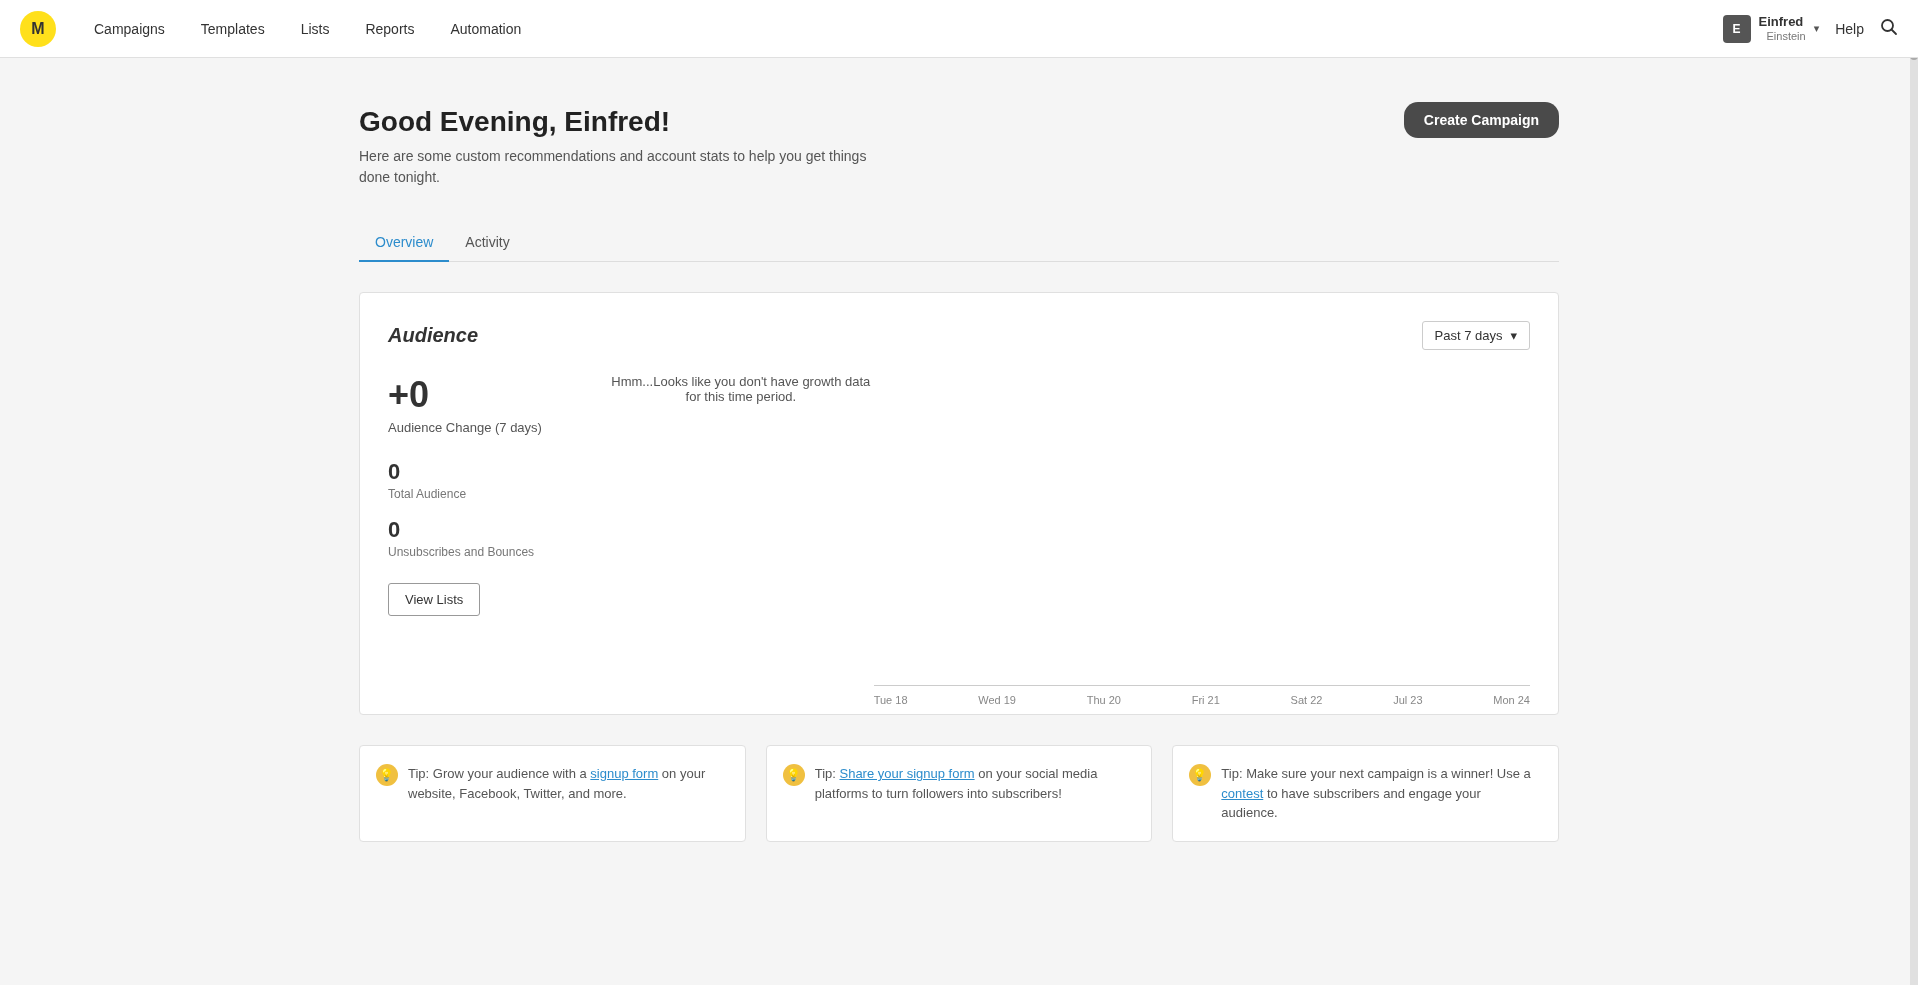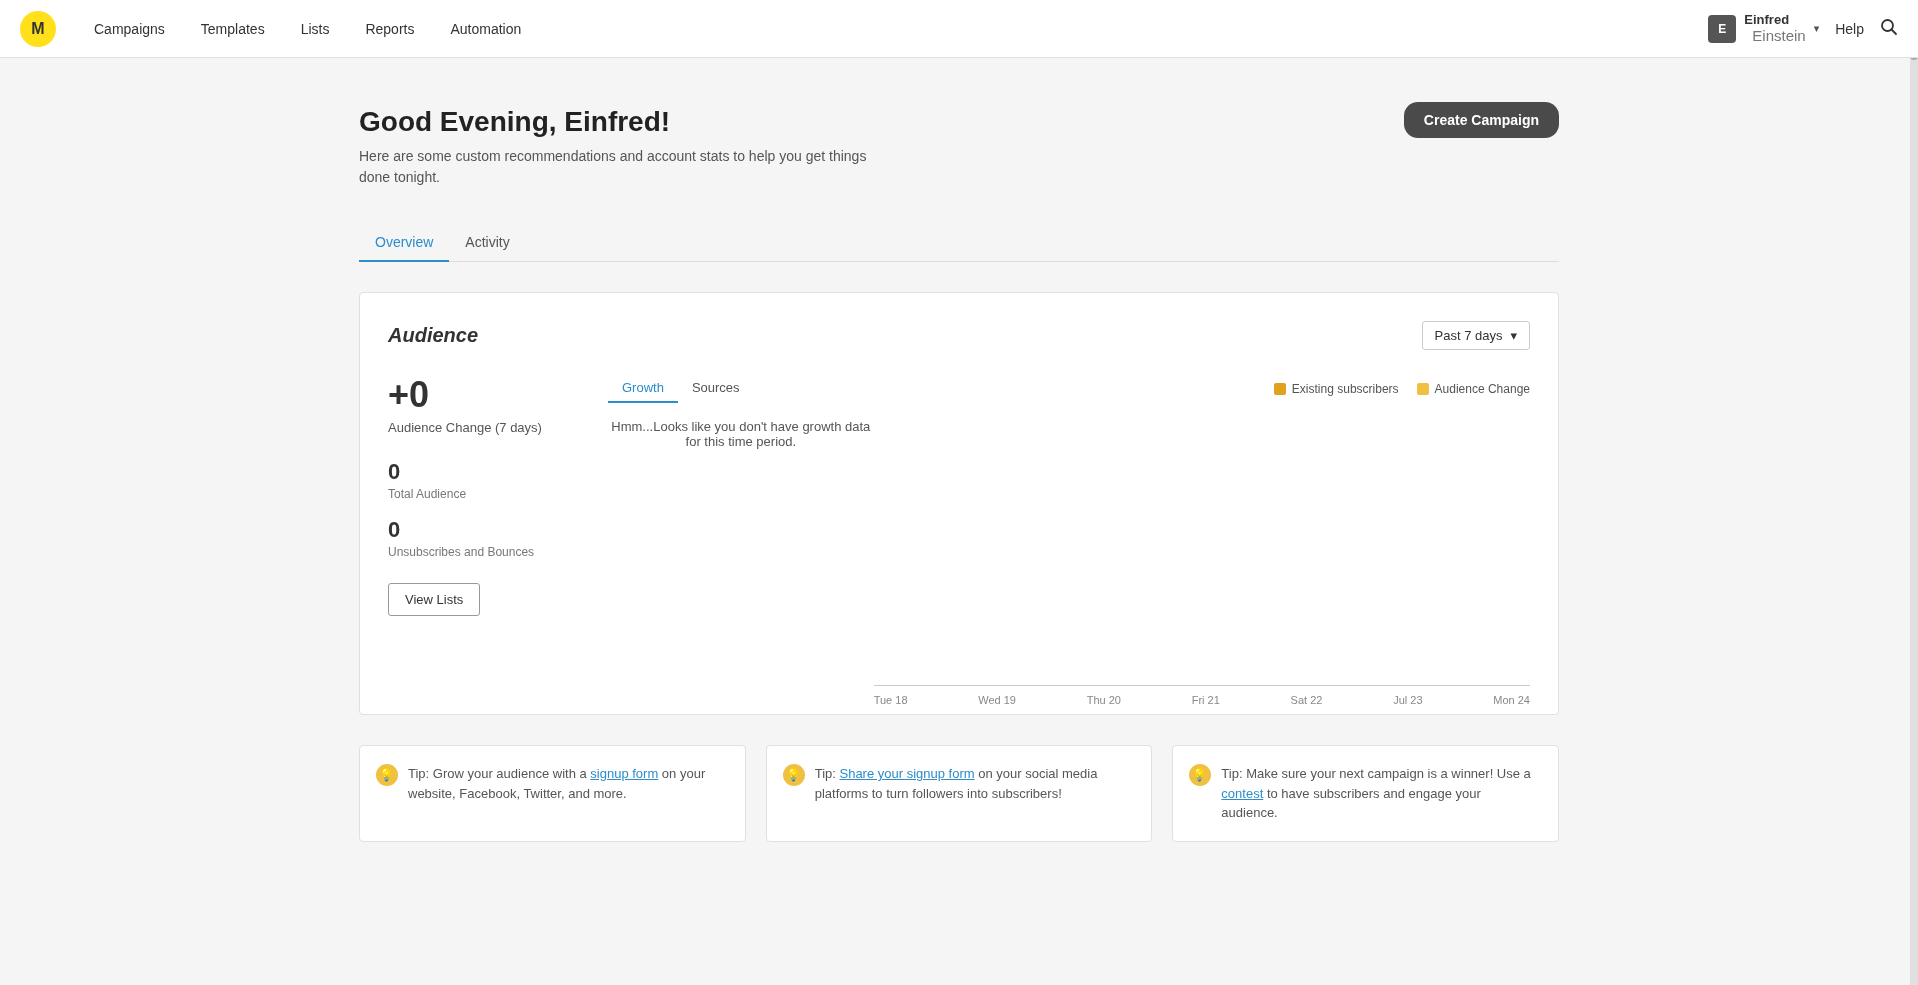--- a/index.html
+++ b/index.html
@@ -56,21 +56,21 @@
       border-radius: 4px;
       display: flex;
       align-items: center;
       justify-content: center;
       color: #fff;
       font-size: 12px;
       font-weight: bold;
     }
     .user-info { line-height: 1.2; }
     .user-name { font-weight: 600; font-size: 13px; }
-    .user-sub { font-size: 15px; color: #777; padding-left: 8px; }
+    .user-sub { font-size: 11px; color: #777; padding-left: 8px; }
     .navbar-chevron { color: #555; font-size: 11px; }
     .navbar-help { font-size: 14px; color: #333; cursor: pointer; font-weight: 500; }
     .navbar-search { cursor: pointer; color: #333; font-size: 16px; }
 
     
     .main-content {
       max-width: 1260px;
       margin: 0 auto;
       padding: 40px 30px;
     }
@@ -414,36 +414,20 @@
 
         <div class="stat-row">
           <div class="stat-val">0</div>
           <div class="stat-label">Unsubscribes and Bounces</div>
         </div>
 
         <button class="view-lists-btn">View Lists</button>
       </div>
 
       <div class="chart-area">
-        <div class="chart-tabs">
-          <div class="chart-tab-links">
-            <div class="chart-tab active">Growth</div>
-            <div class="chart-tab">Sources</div>
-          </div>
-          <div class="chart-legend">
-            <div class="legend-item">
-              <div class="legend-dot" style="background:#e0a020;"></div>
-              <span>Existing subscribers</span>
-            </div>
-            <div class="legend-item">
-              <div class="legend-dot" style="background:#f0c040;"></div>
-              <span>Audience Change</span>
-            </div>
-          </div>
-        </div>
 
         <div class="chart-content">
           <p class="chart-no-data">Hmm...Looks like you don't have growth data for this time period.</p>
           <div class="chart-x-axis">
             <span class="chart-x-label">Tue 18</span>
             <span class="chart-x-label">Wed 19</span>
             <span class="chart-x-label">Thu 20</span>
             <span class="chart-x-label">Fri 21</span>
             <span class="chart-x-label">Sat 22</span>
             <span class="chart-x-label">Jul 23</span>

